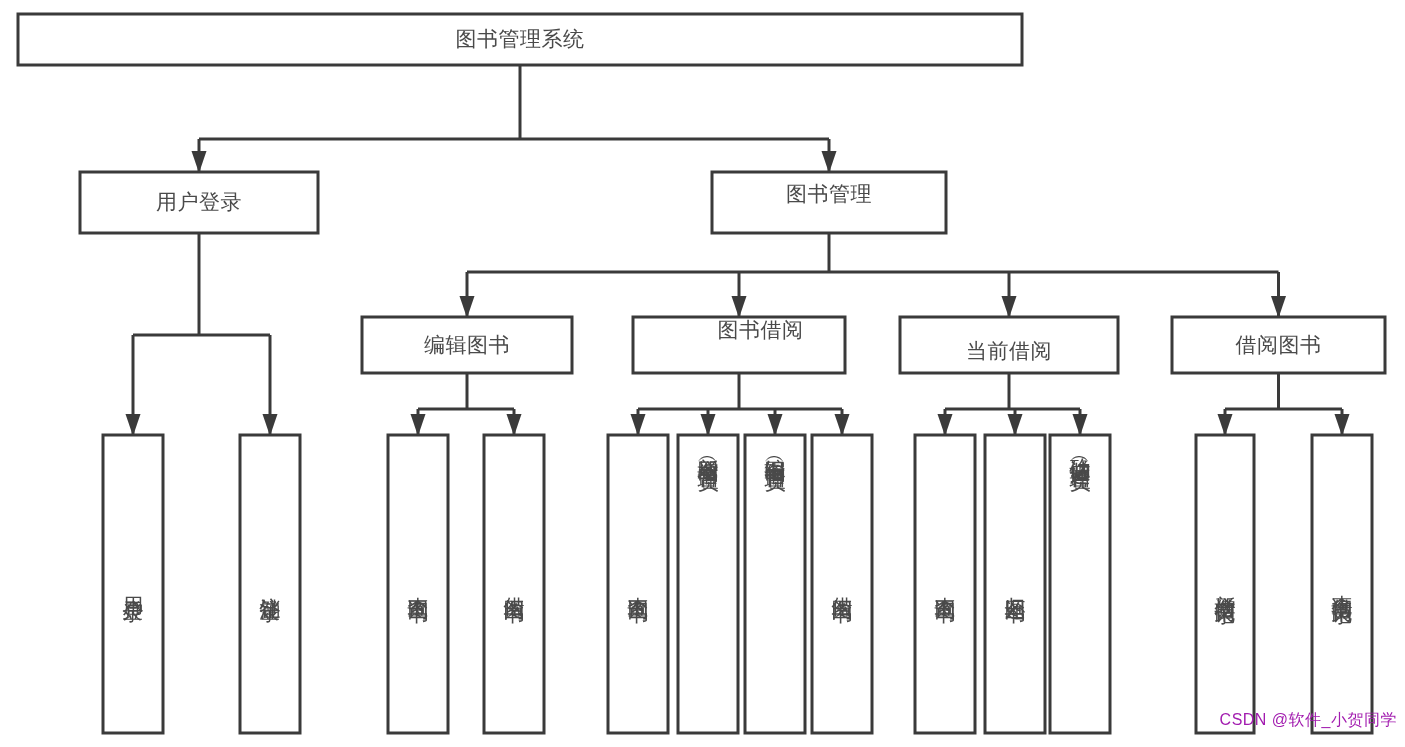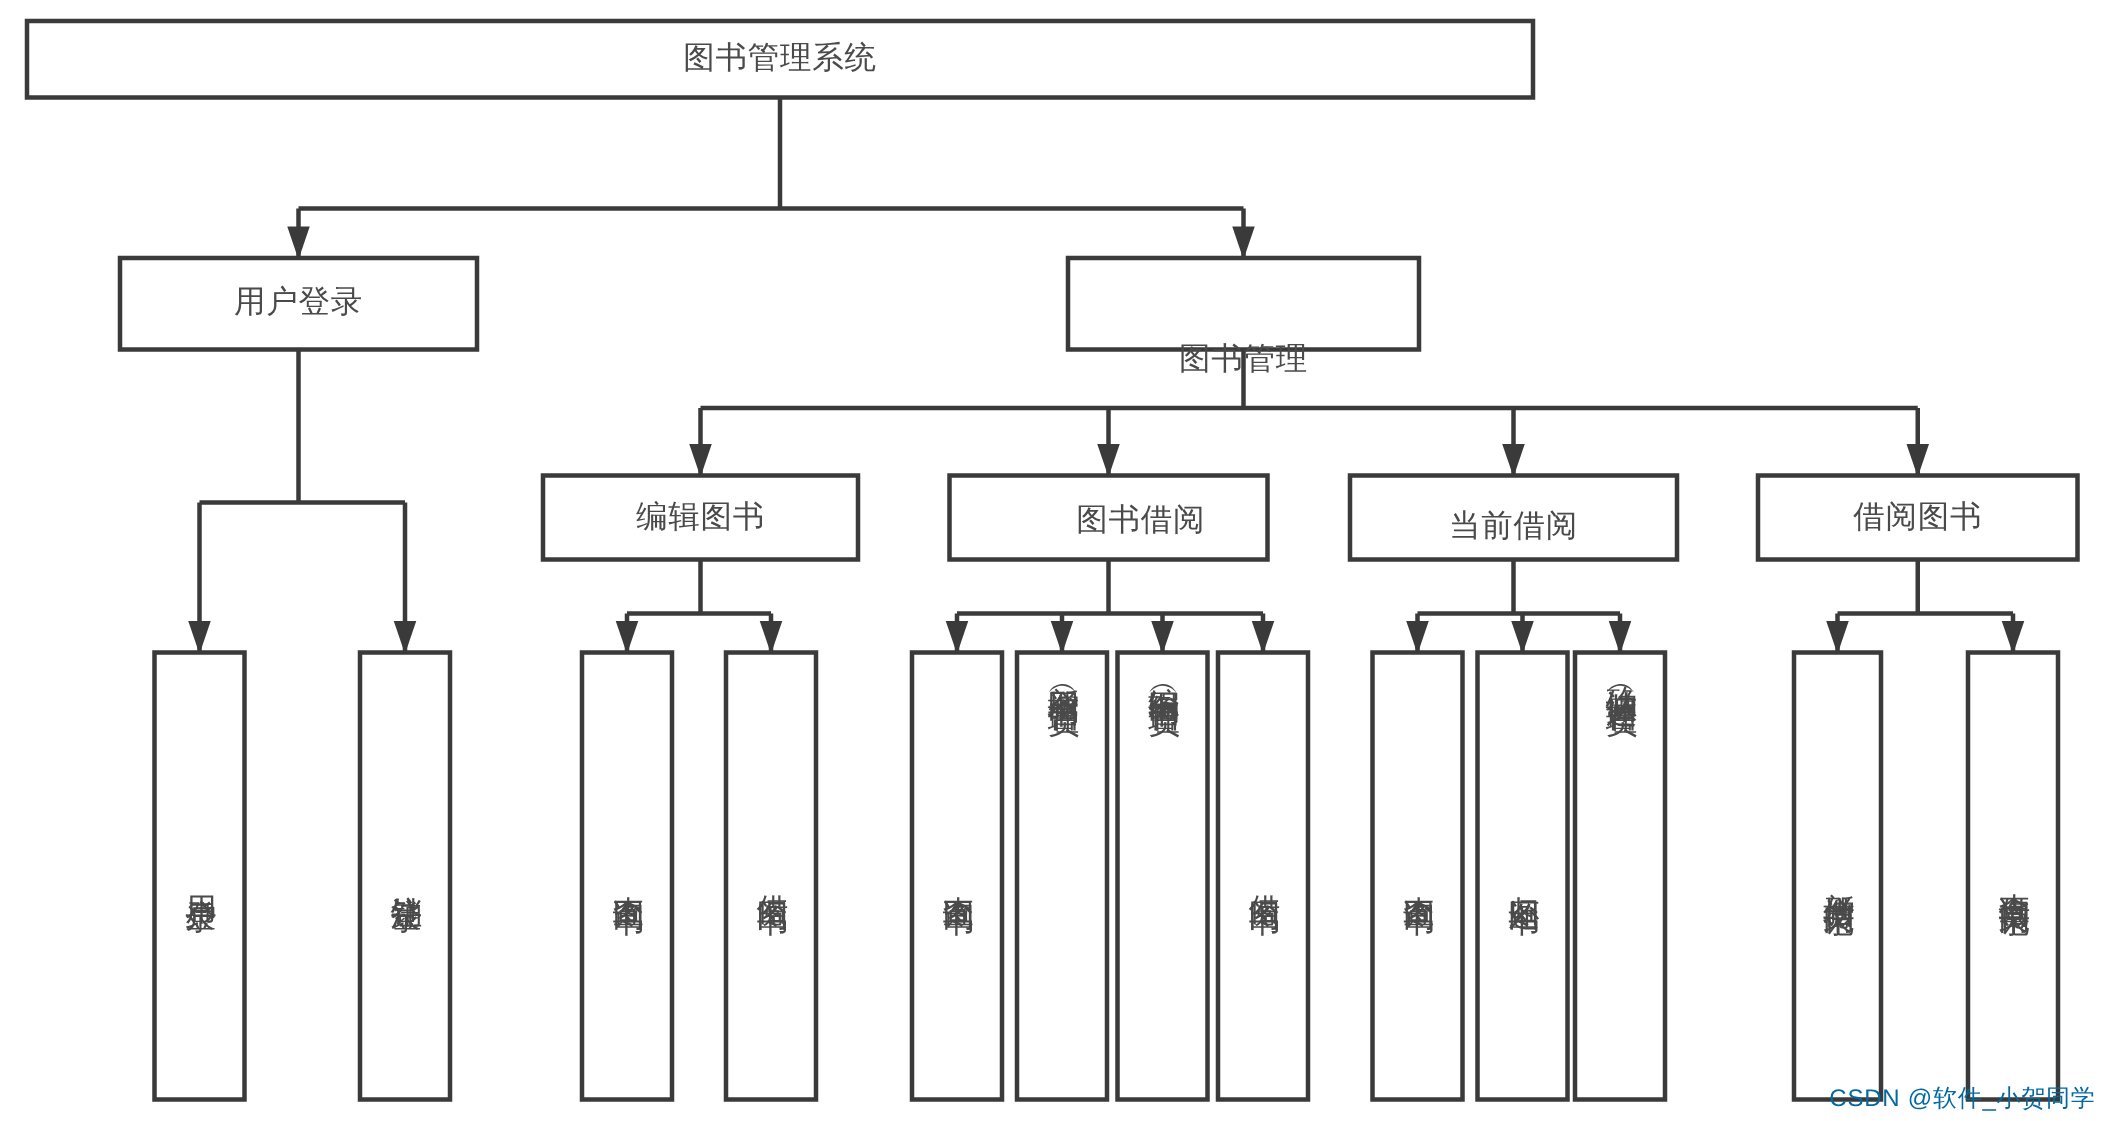--- a/index.html
+++ b/index.html
@@ -70,23 +70,23 @@
     writing-mode: vertical-rl;
     text-orientation: upright;
     font-size: 21px;
     line-height: 1.15;
     letter-spacing: 2px;
     justify-content: center;
   }
   #watermark {
     position: absolute;
     right: 8px;
-    bottom: 4px;
+    bottom: 16px;
     font-size: 16px;
-    color: #0369a1;
+    color: #a21caf;
     font-family: "Liberation Sans", "DejaVu Sans", sans-serif;
     letter-spacing: 0.5px;
     white-space: nowrap;
   }
 </style>
 </head>
 <body>
 
 <div id="diagram-root">
 
@@ -165,23 +165,23 @@
         <rect x="985" y="435" width="60" height="298" class="node-box"></rect>
         <rect x="1050" y="435" width="60" height="298" class="node-box"></rect>
         <rect x="1196" y="435" width="58" height="298" class="node-box"></rect>
         <rect x="1312" y="435" width="60" height="298" class="node-box"></rect>
       </g>
   </svg>
 
   <div id="labels-layer">
       <div class="node-label horizontal" style="left: 18px; top: 14px; width: 1004px; height: 51px; border-radius: 11px;">图书管理系统</div>
       <div class="node-label horizontal" style="left: 80px; top: 172px; width: 238px; height: 61px;">用户登录</div>
-      <div class="node-label horizontal" style="left: 712px; top: 172px; width: 234px; height: 44px; margin-top: 46px;">图书管理</div>
+      <div class="node-label horizontal" style="left: 712px; top: 172px; width: 234px; height: 44px;">图书管理</div>
       <div class="node-label horizontal" style="left: 362px; top: 317px; width: 210px; height: 56px;">编辑图书</div>
-      <div class="node-label horizontal" style="left: 633px; top: 319px; width: 212px; height: 56px; padding-left: 43px;">图书借阅</div>
+      <div class="node-label horizontal" style="left: 633px; top: 302px; width: 212px; height: 56px; padding-left: 43px;">图书借阅</div>
       <div class="node-label horizontal" style="left: 900px; top: 317px; width: 218px; height: 68px;">当前借阅</div>
       <div class="node-label horizontal" style="left: 1172px; top: 317px; width: 213px; height: 56px;">借阅图书</div>
       <div class="node-label vertical-center" style="left: 103px; top: 435px; width: 60px; height: 298px;">用户登录</div>
       <div class="node-label vertical-center" style="left: 240px; top: 435px; width: 60px; height: 298px;">注销登录</div>
       <div class="node-label vertical-center" style="left: 388px; top: 435px; width: 60px; height: 298px;">查询图书</div>
       <div class="node-label vertical-center" style="left: 484px; top: 435px; width: 60px; height: 298px;">借阅图书</div>
       <div class="node-label vertical-center" style="left: 608px; top: 435px; width: 60px; height: 298px;">查询图书</div>
       <div class="node-label vertical" style="left: 678px; top: 435px; width: 60px; height: 298px;">新增图书（管理员）</div>
       <div class="node-label vertical" style="left: 745px; top: 435px; width: 60px; height: 298px;">编辑图书（管理员）</div>
       <div class="node-label vertical-center" style="left: 812px; top: 435px; width: 60px; height: 298px;">借阅图书</div>

